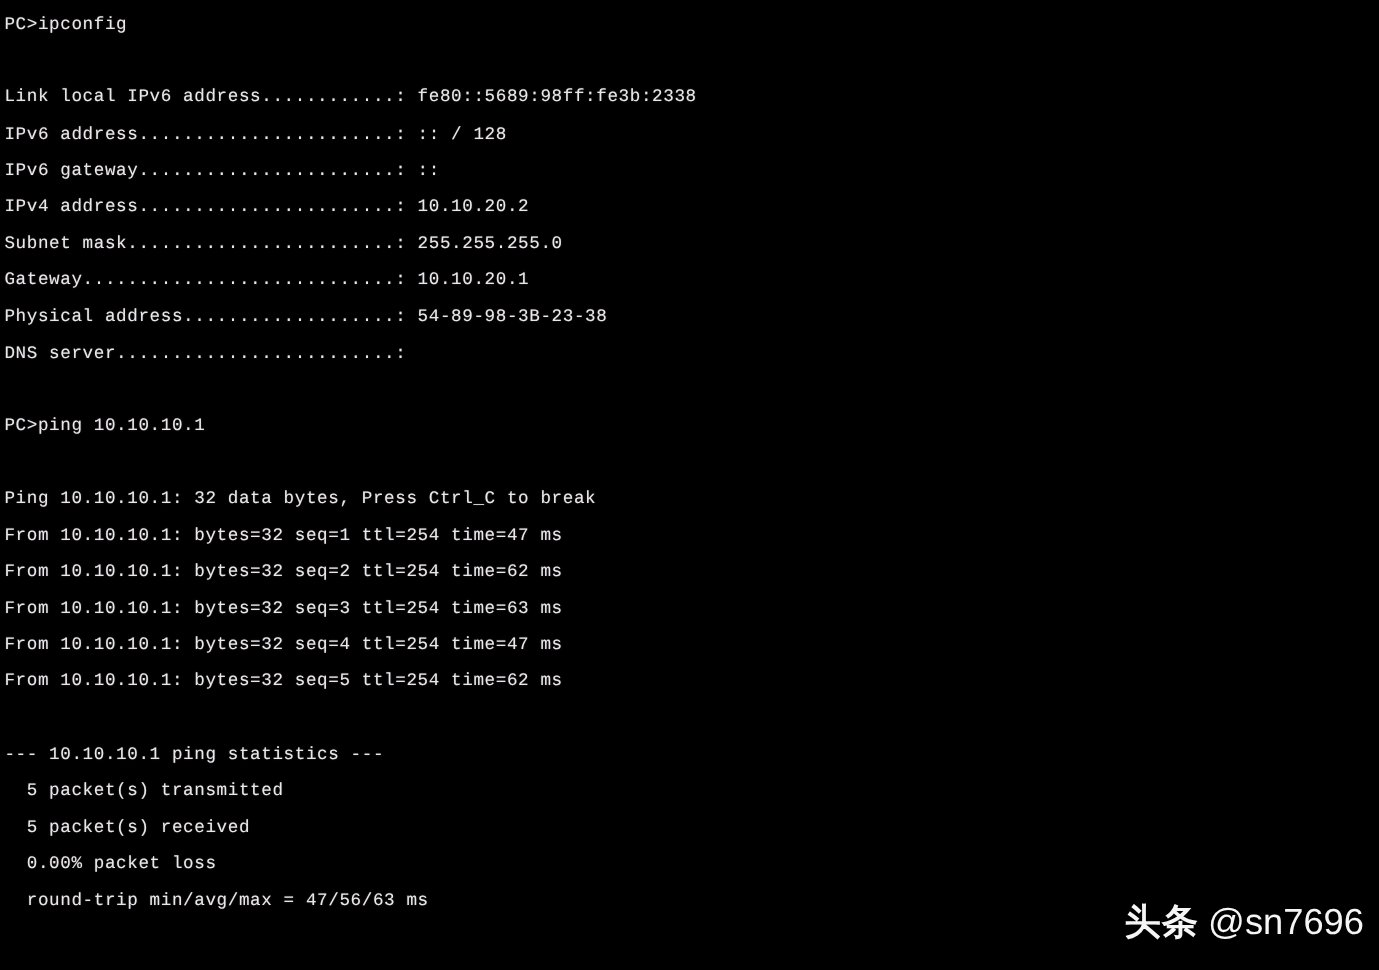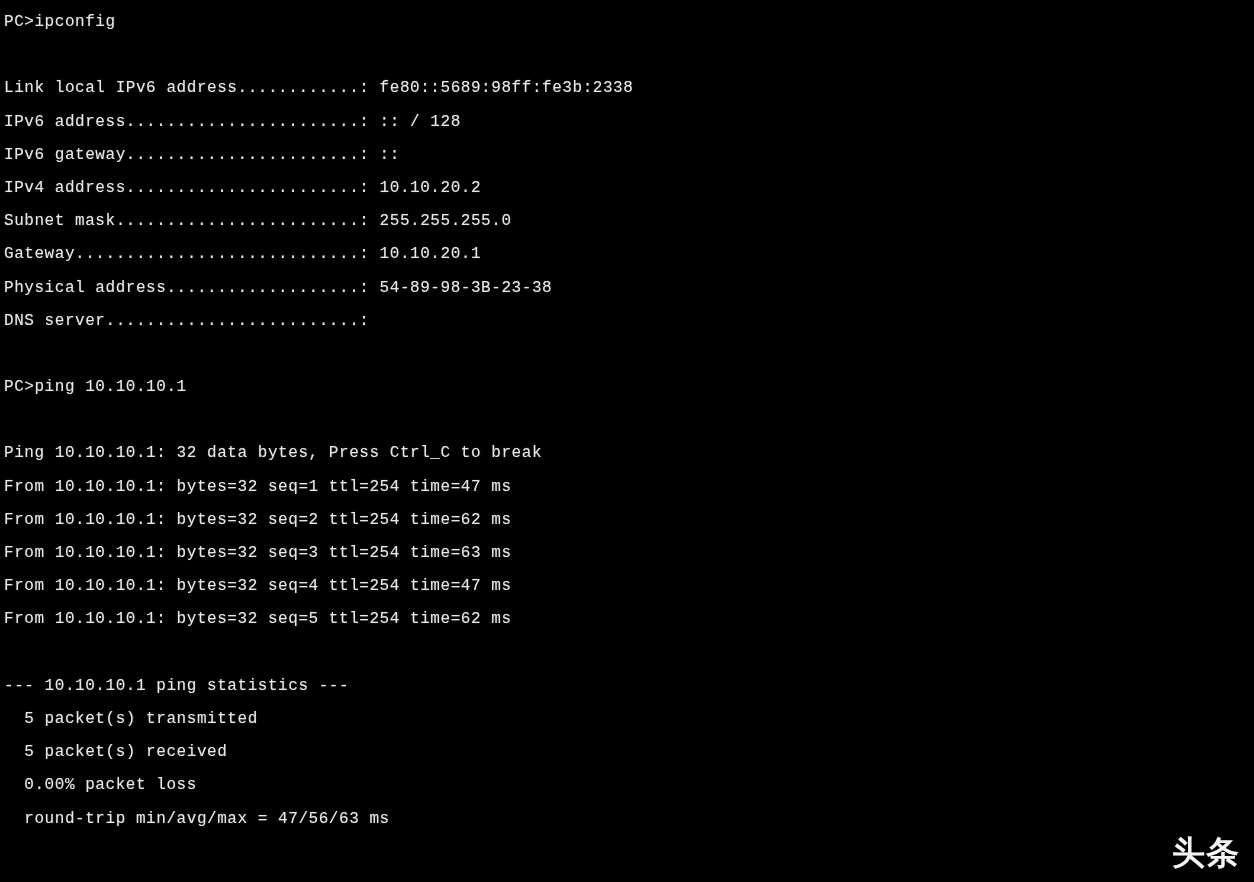--- a/index.html
+++ b/index.html
@@ -38,21 +38,21 @@
     display: block;
     height: 33.2px;
     white-space: pre;
   }
   .line.blank {
     color: transparent;
   }
   .watermark {
     position: absolute;
     right: 14px;
-    bottom: 6px;
+    bottom: 21px;
     display: flex;
     align-items: baseline;
     gap: 8px;
     color: #ffffff;
     font-family: "Liberation Sans", "DejaVu Sans", sans-serif;
     pointer-events: none;
     opacity: 0.96;
   }
   .watermark .wm-logo {
     font-size: 33px;
@@ -66,14 +66,15 @@
   }
 </style>
 </head>
 <body>
 
 <div id="terminal">
   <pre class="console-output"><span class="line">PC&gt;ipconfig</span><span class="line blank"> </span><span class="line">Link local IPv6 address............: fe80::5689:98ff:fe3b:2338</span><span class="line">IPv6 address.......................: :: / 128</span><span class="line">IPv6 gateway.......................: ::</span><span class="line">IPv4 address.......................: 10.10.20.2</span><span class="line">Subnet mask........................: 255.255.255.0</span><span class="line">Gateway............................: 10.10.20.1</span><span class="line">Physical address...................: 54-89-98-3B-23-38</span><span class="line">DNS server.........................:</span><span class="line blank"> </span><span class="line">PC&gt;ping 10.10.10.1</span><span class="line blank"> </span><span class="line">Ping 10.10.10.1: 32 data bytes, Press Ctrl_C to break</span><span class="line">From 10.10.10.1: bytes=32 seq=1 ttl=254 time=47 ms</span><span class="line">From 10.10.10.1: bytes=32 seq=2 ttl=254 time=62 ms</span><span class="line">From 10.10.10.1: bytes=32 seq=3 ttl=254 time=63 ms</span><span class="line">From 10.10.10.1: bytes=32 seq=4 ttl=254 time=47 ms</span><span class="line">From 10.10.10.1: bytes=32 seq=5 ttl=254 time=62 ms</span><span class="line blank"> </span><span class="line">--- 10.10.10.1 ping statistics ---</span><span class="line">  5 packet(s) transmitted</span><span class="line">  5 packet(s) received</span><span class="line">  0.00% packet loss</span><span class="line">  round-trip min/avg/max = 47/56/63 ms</span></pre>
 
   <div class="watermark">
     <span class="wm-logo">头条</span>
+    <span class="wm-handle">@sn7696</span>
   </div>
 </div>
 
 </body></html>

